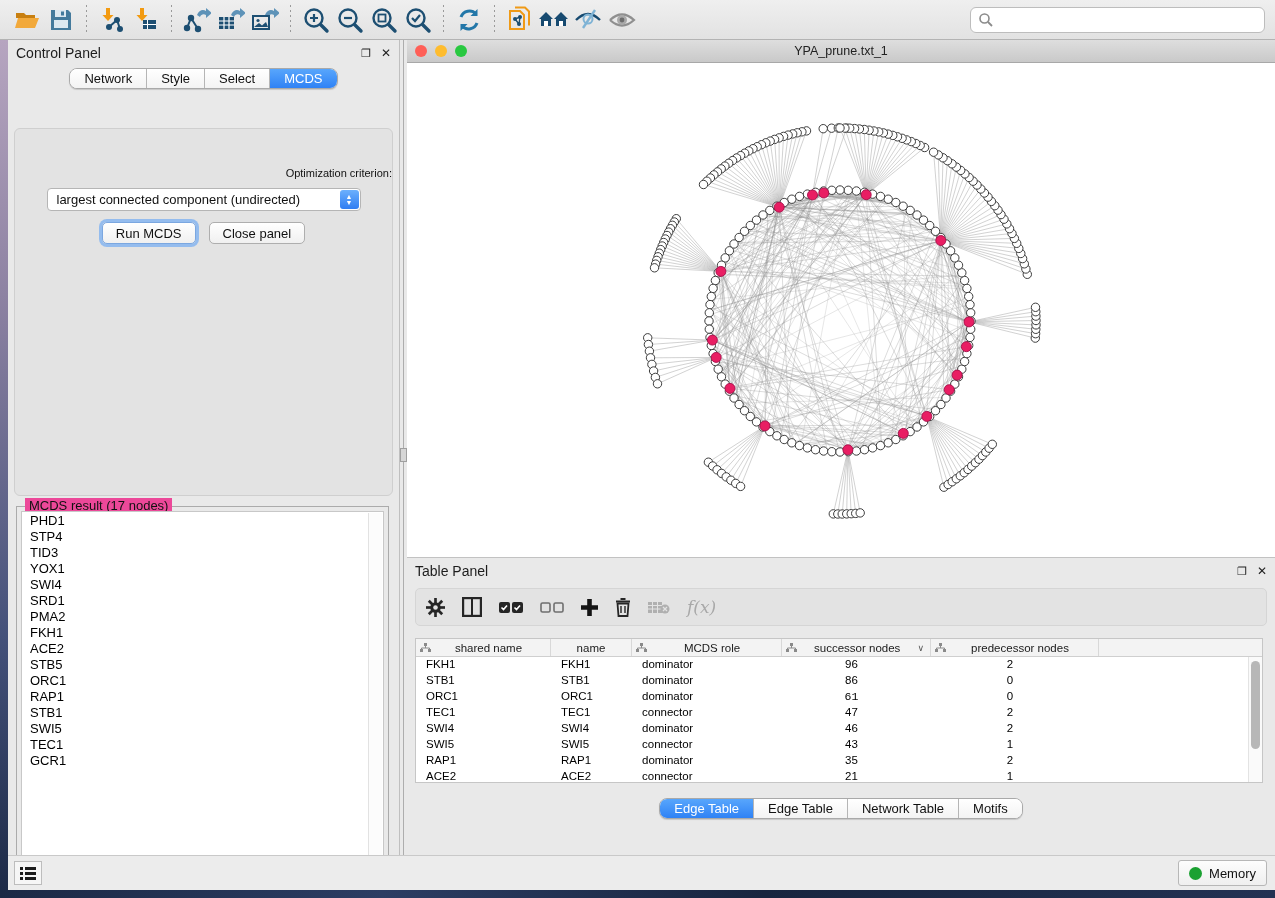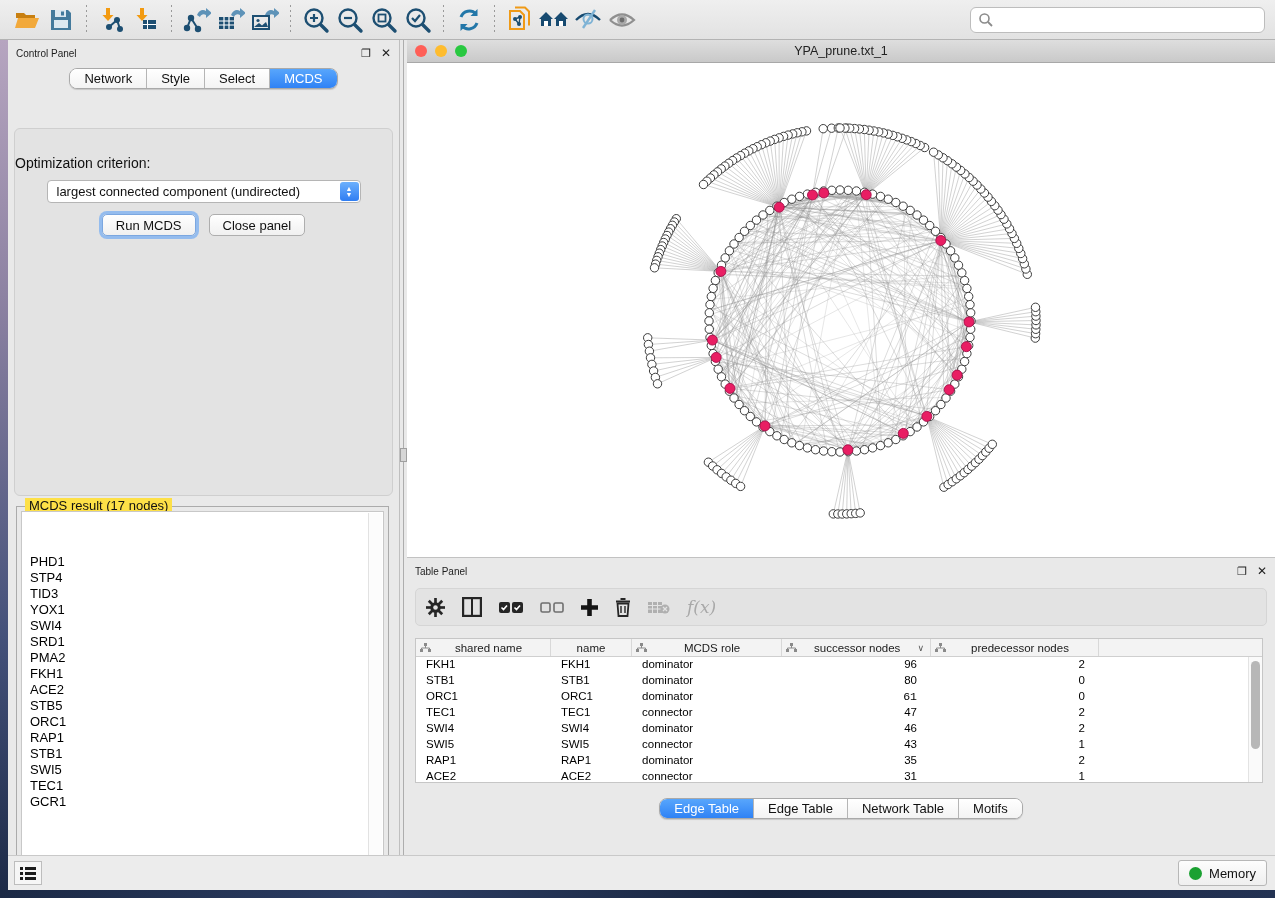--- a/index.html
+++ b/index.html
@@ -22,54 +22,54 @@
   
   #left-wallpaper { position:absolute; left:0; top:40px; width:8px; height:850px;
     background:linear-gradient(#b6a5c0, #8d82a2 30%, #44517a 70%, #1d2a47); }
   #bottom-wallpaper { position:absolute; left:0; top:890px; width:1275px; height:8px;
     background:linear-gradient(90deg,#1b2945,#2c3d63 30%,#18253f 60%,#233253); }
 
   
   #control-panel { position:absolute; left:8px; top:40px; width:392px; height:815px;
     background:#e9e9e9; border-right:1px solid #bfbfbf; }
   .panel-titlebar { height:26px; display:flex; align-items:center; padding:0 8px; }
-  .panel-title { font-size:10px; color:#1d1d1d; }
+  .panel-title { font-size:14px; color:#1d1d1d; }
   .win-icons { margin-left:auto; display:flex; gap:10px; align-items:center; }
   .win-icon { font-size:12px; color:#222; cursor:pointer; line-height:1; }
   .win-icon.float { font-size:11px; }
 
   #cp-tabs { display:flex; justify-content:center; margin-top:2px; }
   .seg-group { display:flex; border-radius:8px; overflow:hidden;
     border:1px solid #a9a9a9; background:#fff; box-shadow:0 1px 1px rgba(0,0,0,.15); }
   .seg { padding:2px 14px; font-size:13px; color:#111; background:linear-gradient(#ffffff,#f3f3f3);
     border-right:1px solid #b5b5b5; cursor:pointer; white-space:nowrap; }
   .seg:last-child { border-right:none; }
   .seg.selected { background:linear-gradient(#58a6fc,#2f82f5); color:#fff; }
 
   #cp-content { position:absolute; left:6px; right:6px; top:88px; height:368px;
     background:#e3e3e3; border:1px solid #cfcfcf; border-radius:6px; }
-  #opt-label { text-align:left; margin-top:26px; font-size:14px; color:#111; }
+  #opt-label { text-align:right; margin-top:38px; font-size:11px; color:#111; }
   #opt-select { margin:9px auto 0; width:314px; height:23px; background:#fff;
     border:1px solid #b5b5b5; border-radius:4px; display:flex; align-items:center;
     font-size:13px; color:#111; padding-left:9px; cursor:pointer; position:relative; }
   #opt-stepper { position:absolute; right:1px; top:1px; bottom:1px; width:19px; border-radius:3px;
     background:linear-gradient(#6cb0fd,#2f7df2); color:#fff; display:flex; flex-direction:column;
     align-items:center; justify-content:center; font-size:7px; line-height:6px; }
   #cp-buttons { display:flex; justify-content:center; gap:13px; margin-top:11px; }
   .push-btn { height:22px; padding:0 13px; font-size:13px; color:#111;
     background:linear-gradient(#ffffff,#f0f0f0); border:1px solid #aeaeae; border-radius:5px; cursor:pointer; }
   .push-btn.focused { box-shadow:0 0 0 3px rgba(95,162,245,.6); border-color:#7ba7e0; }
 
   #mcds-groupbox { position:absolute; left:8px; right:10px; top:466px; height:372px;
     border:1px solid #ababab; }
-  #mcds-group-title { position:absolute; top:-9px; left:8px; background:#fde047;
+  #mcds-group-title { position:absolute; top:-9px; left:8px; background:#ec4899;
     padding:0 4px; font-size:13px; color:#111; }
   #mcds-result-box { position:absolute; inset:4px; background:#fff; border:1px solid #c8c8c8; }
   #mcds-result-list { position:absolute; inset:1px 15px 1px 1px; overflow:hidden;
-    font-size:13px; color:#000;margin-top:41px; }
+    font-size:13px; color:#000; }
   #mcds-result-list div { padding-left:7px; line-height:16px; cursor:default; }
   #mcds-scroll { position:absolute; top:1px; right:1px; bottom:1px; width:14px;
     background:#fcfcfc; border-left:1px solid #e2e2e2; }
 
   
   #v-splitter { position:absolute; left:400px; top:40px; width:7px; height:815px; background:#e9e9e9; }
   #v-splitter .line { position:absolute; left:3px; top:0; bottom:0; width:1px; background:#adadad; }
   #v-splitter .grip { position:absolute; left:0; top:408px; width:7px; height:14px;
     background:#d6d6d6; border:1px solid #9f9f9f; }
 
@@ -93,21 +93,21 @@
   #node-table { position:absolute; left:8px; right:12px; top:80px; bottom:72px;
     background:#fff; border:1px solid #c6c6c6; }
   #table-header { display:flex; height:18px; background:#f3f3f3; border-bottom:1px solid #cfcfcf; }
   .th { display:flex; align-items:center; border-right:1px solid #d8d8d8;
     font-size:11.5px; color:#1a1a1a; padding:0 4px; cursor:pointer; position:relative; }
   .th .th-label { flex:1; text-align:center; }
   .th .sort-chevron { font-size:9px; color:#555; margin-right:2px; }
   #table-body { position:absolute; left:0; right:14px; top:18px; bottom:0; overflow:hidden; }
   .tr { display:flex; height:16px; cursor:default; }
   .td { font-size:11.5px; color:#000; padding:1px 4px 0 10px; white-space:nowrap; overflow:hidden; }
-  .td.num { text-align:right; padding:1px 14px 0 4px; }
+  .td.num { text-align:center; padding:1px 14px 0 4px; }
   #table-vscroll { position:absolute; top:18px; right:0; bottom:0; width:14px;
     background:#fafafa; border-left:1px solid #e3e3e3; }
   #table-vscroll .thumb { position:absolute; top:4px; left:2px; width:9px; height:88px;
     background:#b7b7b7; border-radius:5px; cursor:pointer; }
 
   #tp-tabs { position:absolute; left:0; right:0; bottom:36px; display:flex; justify-content:center; }
 
   
   #status-bar { position:absolute; left:8px; top:855px; width:1267px; height:35px;
     background:#ececec; border-top:1px solid #c9c9c9; }
@@ -1163,21 +1163,21 @@
           <div class="td" style="width: 135px;">FKH1</div>
           <div class="td" style="width: 81px;">FKH1</div>
           <div class="td" style="width: 150px;">dominator</div>
           <div class="td num" style="width: 149px;">96</div>
           <div class="td num" style="width: 168px;">2</div>
         </div>
         <div class="tr">
           <div class="td" style="width: 135px;">STB1</div>
           <div class="td" style="width: 81px;">STB1</div>
           <div class="td" style="width: 150px;">dominator</div>
-          <div class="td num" style="width: 149px;">80</div>
+          <div class="td num" style="width: 149px;">86</div>
           <div class="td num" style="width: 168px;">0</div>
         </div>
         <div class="tr">
           <div class="td" style="width: 135px;">ORC1</div>
           <div class="td" style="width: 81px;">ORC1</div>
           <div class="td" style="width: 150px;">dominator</div>
           <div class="td num" style="width: 149px; font-family: Liberation Mono, monospace;">61</div>
           <div class="td num" style="width: 168px;">0</div>
         </div>
         <div class="tr">
@@ -1205,21 +1205,21 @@
           <div class="td" style="width: 135px;">RAP1</div>
           <div class="td" style="width: 81px;">RAP1</div>
           <div class="td" style="width: 150px;">dominator</div>
           <div class="td num" style="width: 149px;">35</div>
           <div class="td num" style="width: 168px;">2</div>
         </div>
         <div class="tr">
           <div class="td" style="width: 135px;">ACE2</div>
           <div class="td" style="width: 81px;">ACE2</div>
           <div class="td" style="width: 150px;">connector</div>
-          <div class="td num" style="width: 149px;">31</div>
+          <div class="td num" style="width: 149px;">21</div>
           <div class="td num" style="width: 168px;">1</div>
         </div>
       </div>
     <div id="table-vscroll">
         <div class="thumb"></div>
       </div>
   </div>
   <div id="tp-tabs">
     <div class="seg-group" id="tp-tab-group">
         <div class="seg selected">Edge Table</div>

